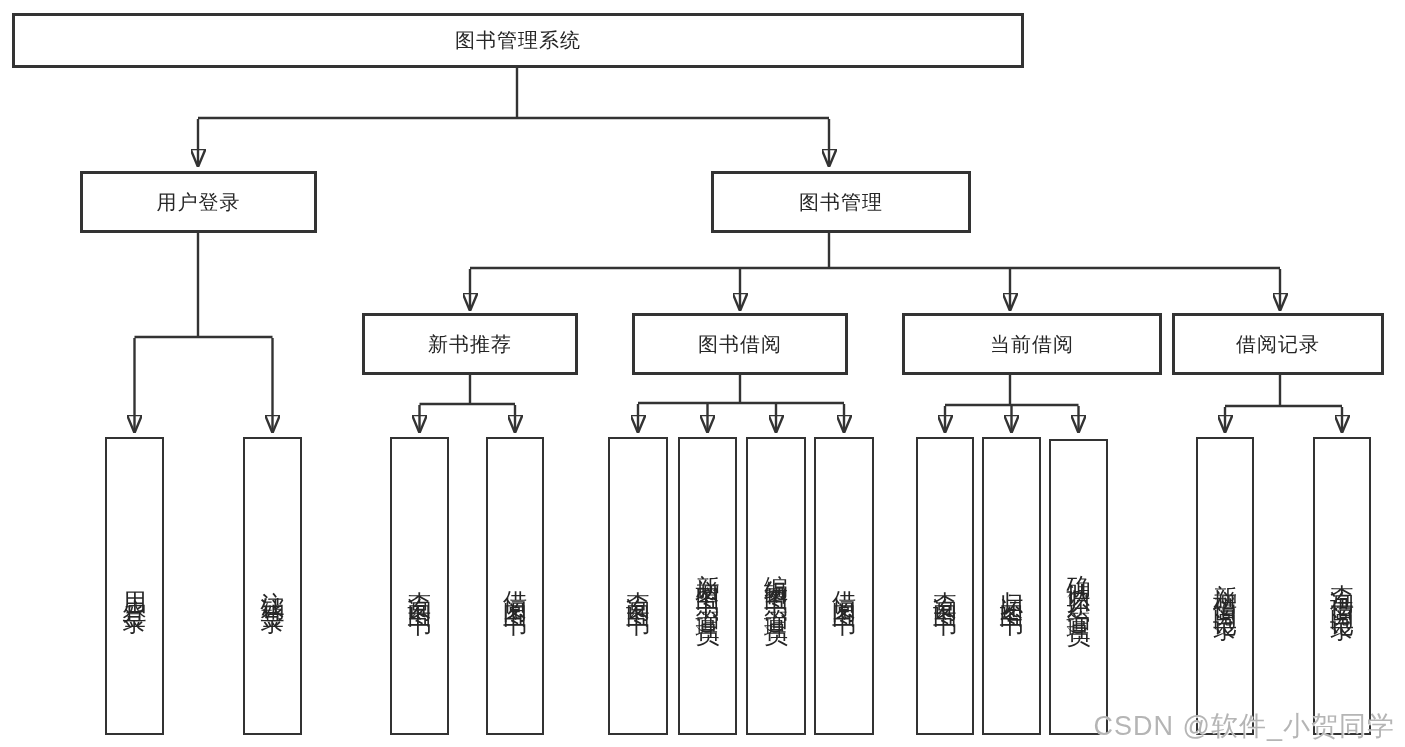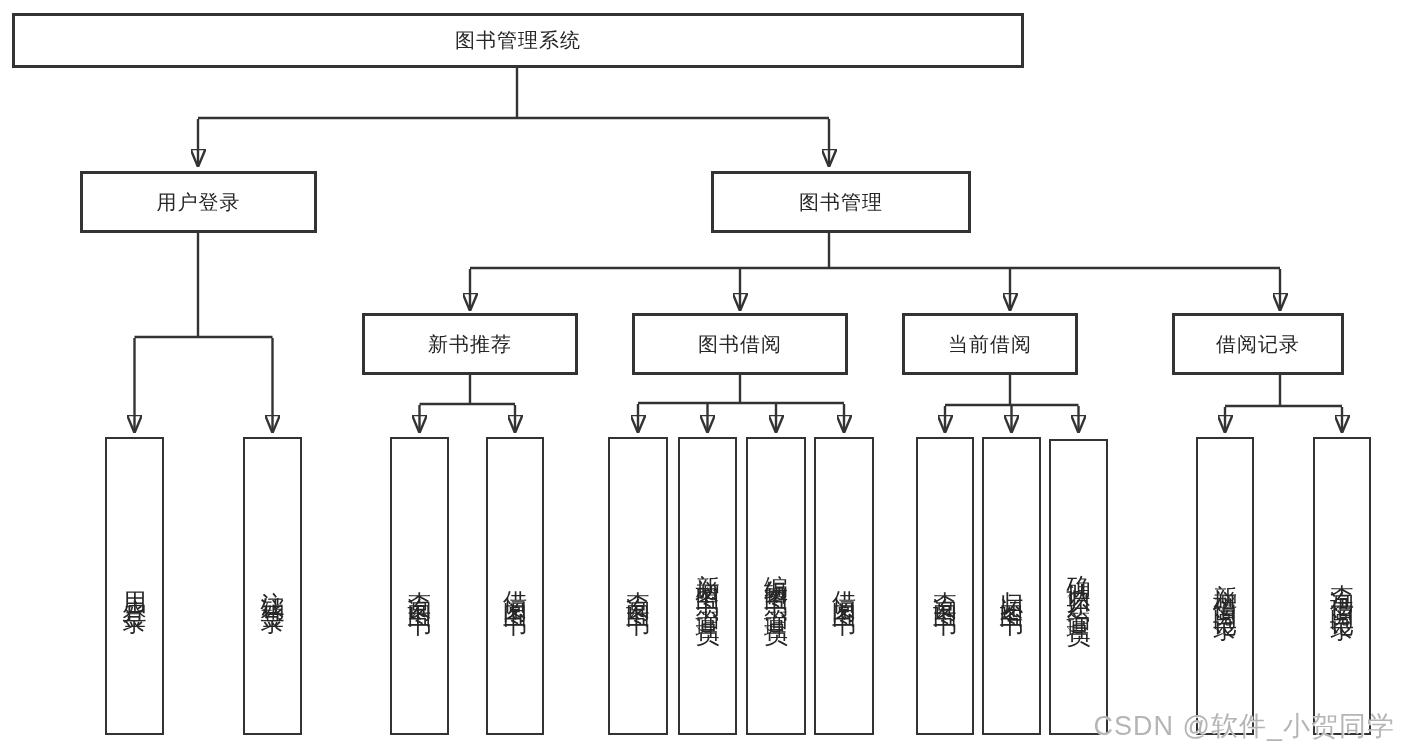--- a/index.html
+++ b/index.html
@@ -67,24 +67,24 @@
   <div class="node thick" style="left:711px;top:171px;width:260px;height:62px">
     <span class="hlabel">图书管理</span>
   </div>
 
   <div class="node thick" style="left:632px;top:313px;width:216px;height:62px">
     <span class="hlabel">图书借阅</span>
   </div>
   <div class="node thick" style="left:362px;top:313px;width:216px;height:62px">
     <span class="hlabel">新书推荐</span>
   </div>
-  <div class="node thick" style="left:902px;top:313px;width:176px;height:62px">
+  <div class="node thick" style="left:902px;top:313px;width:260px;height:62px">
     <span class="hlabel">当前借阅</span>
   </div>
-  <div class="node thick" style="left:1172px;top:313px;width:172px;height:62px">
+  <div class="node thick" style="left:1172px;top:313px;width:212px;height:62px">
     <span class="hlabel">借阅记录</span>
   </div>
 
   <div class="node" style="left:105px;top:437px;width:59px;height:298px">
     <span class="vlabel">用户登录</span>
   </div>
   <div class="node" style="left:243px;top:437px;width:59px;height:298px">
     <span class="vlabel">注销登录</span>
   </div>
 

